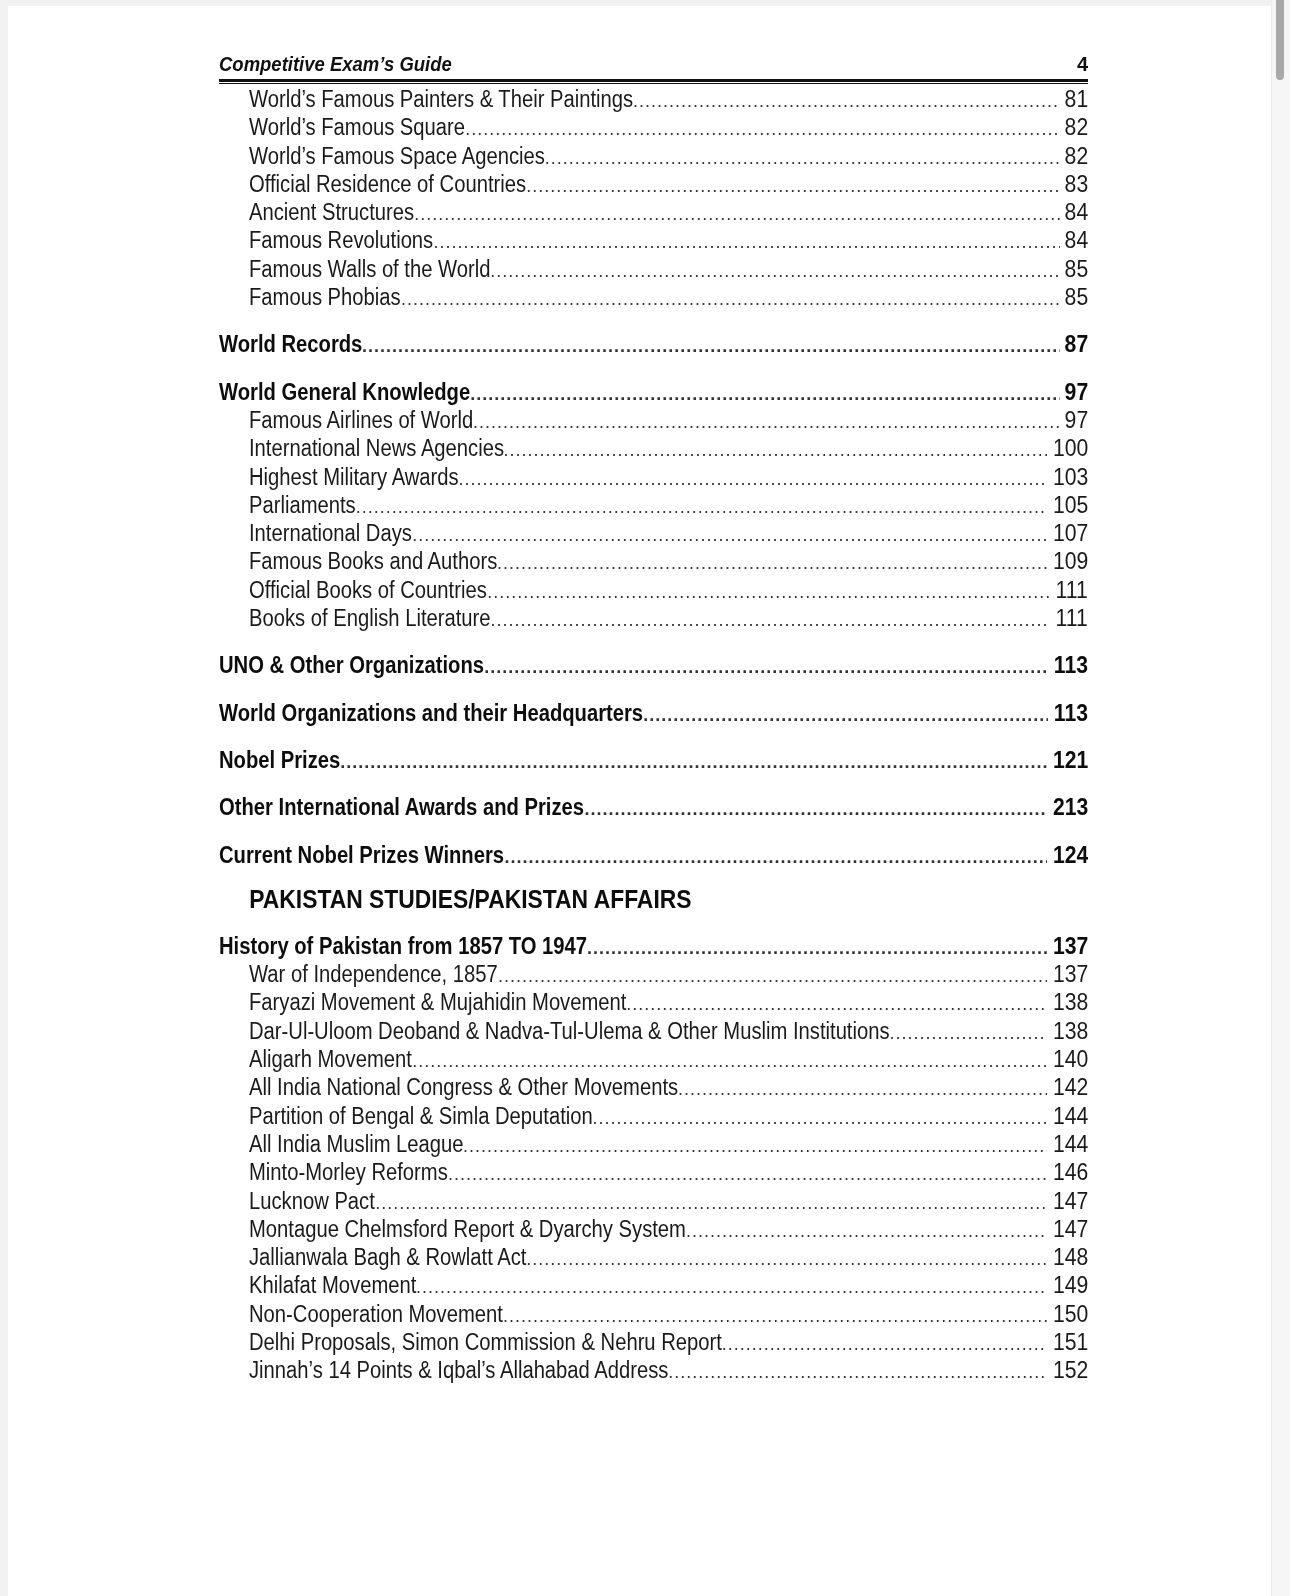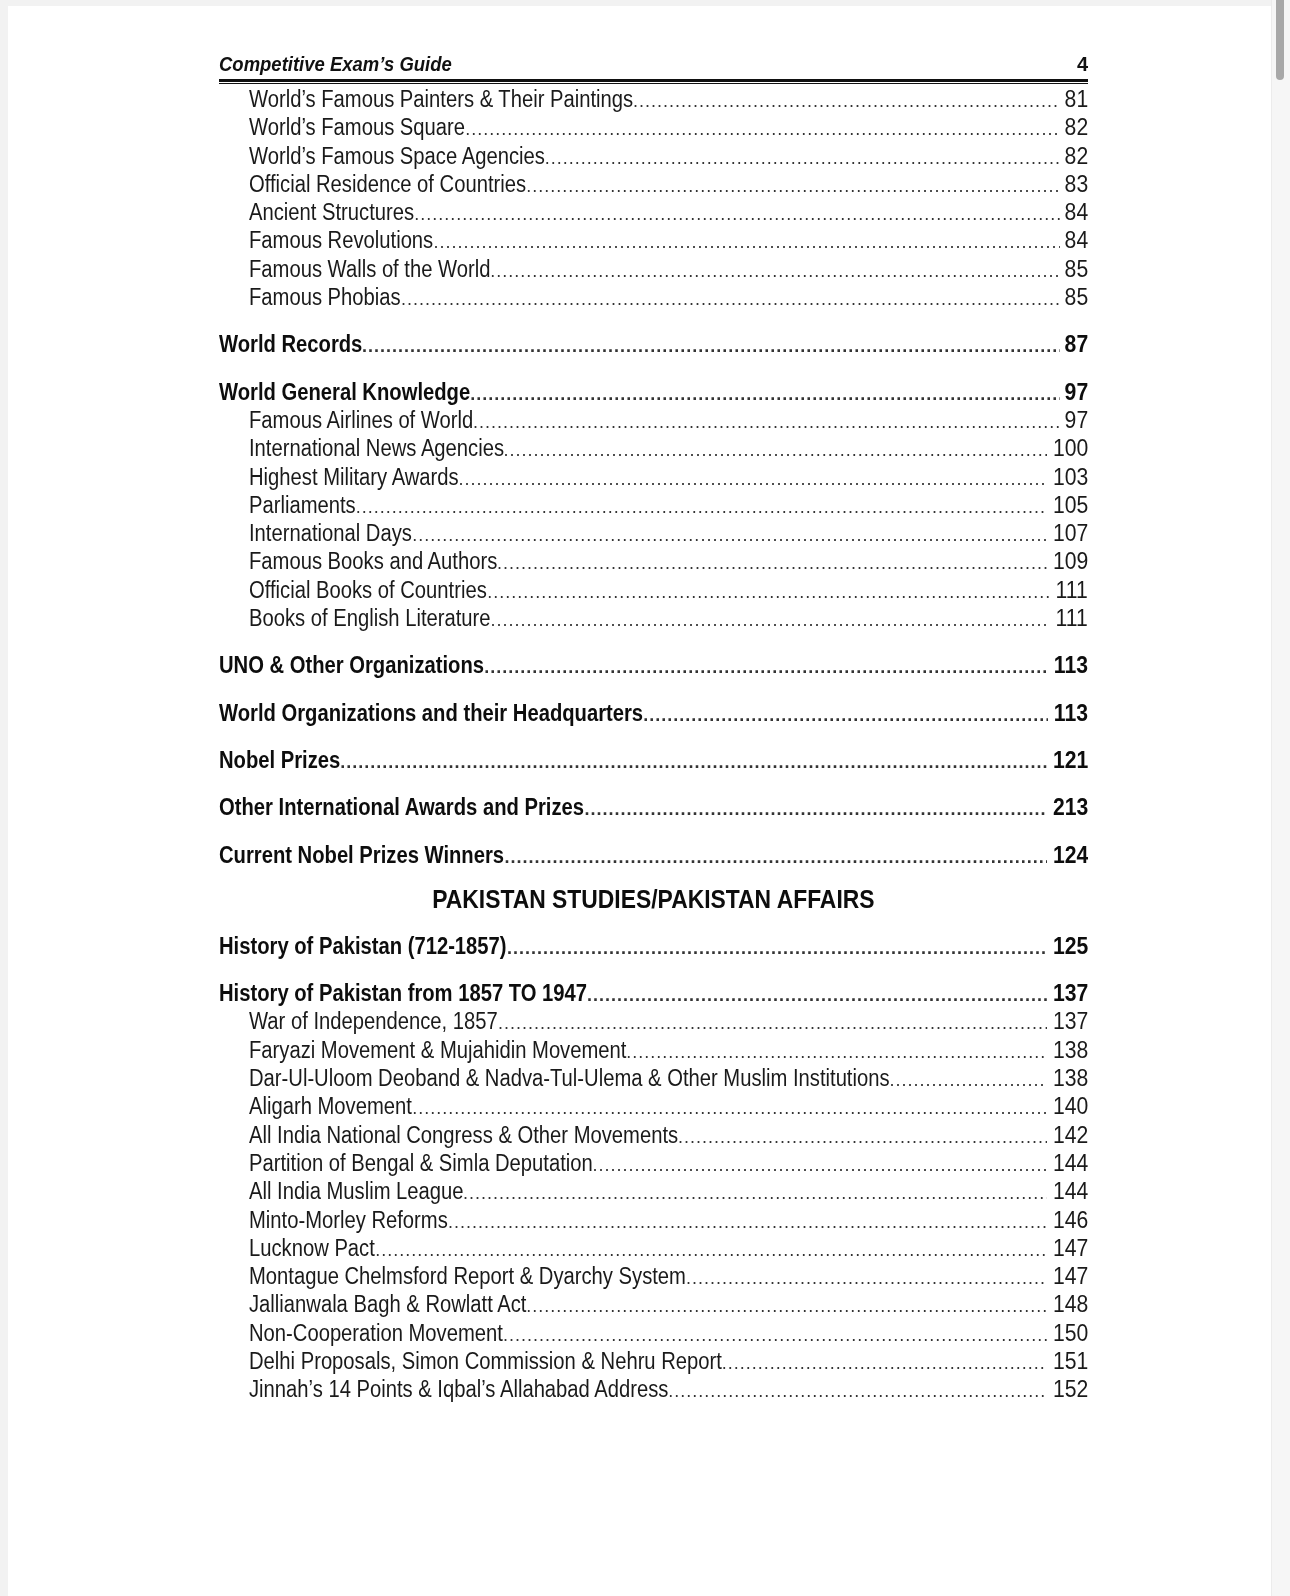--- a/index.html
+++ b/index.html
@@ -108,21 +108,20 @@
   .row .leader::before {
     content: "......................................................................................................................................................................................................................................................";
   }
   .row .num {
     padding-left: 2px;
     display: inline-block;
     transform: scaleX(0.9);
     transform-origin: right center;
   }
   .section-heading {
-    text-align: center;
     font-weight: bold;
     font-size: 26px;
     color: #0d0d0d;
     margin: 14px 0 4px 0;
     height: 30px;
     line-height: 30px;
   }
   .section-heading span {
     display: inline-block;
     transform: scaleX(0.88);
@@ -256,25 +255,20 @@
           <span class="num">124</span>
         </div>
       </div>
 
     <div class="section-heading">
       <span>PAKISTAN STUDIES/PAKISTAN AFFAIRS</span>
     </div>
 
     <div class="toc" id="toc2">
         <div class="row main">
-          <span class="label" style="margin-right: -46.4509px;">History of Pakistan (712-1857)</span>
-          <span class="leader"></span>
-          <span class="num">125</span>
-        </div>
-        <div class="row main">
           <span class="label" style="margin-right: -59.9469px;">History of Pakistan from 1857 TO 1947</span>
           <span class="leader"></span>
           <span class="num">137</span>
         </div>
         <div class="row sub">
           <span class="label" style="margin-right: -40.3122px;">War of Independence, 1857</span>
           <span class="leader"></span>
           <span class="num">137</span>
         </div>
         <div class="row sub">
@@ -319,20 +313,25 @@
         </div>
         <div class="row sub">
           <span class="label" style="margin-right: -71.0663px;">Montague Chelmsford Report &amp; Dyarchy System</span>
           <span class="leader"></span>
           <span class="num">147</span>
         </div>
         <div class="row sub">
           <span class="label" style="margin-right: -45.5156px;">Jallianwala Bagh &amp; Rowlatt Act</span>
           <span class="leader"></span>
           <span class="num">148</span>
+        </div>
+        <div class="row sub">
+          <span class="label" style="margin-right: -27.6225px;">Khilafat Movement</span>
+          <span class="leader"></span>
+          <span class="num">149</span>
         </div>
         <div class="row sub">
           <span class="label" style="margin-right: -41.1119px;">Non-Cooperation Movement</span>
           <span class="leader"></span>
           <span class="num">150</span>
         </div>
         <div class="row sub">
           <span class="label" style="margin-right: -77.121px;">Delhi Proposals, Simon Commission &amp; Nehru Report</span>
           <span class="leader"></span>
           <span class="num">151</span>

